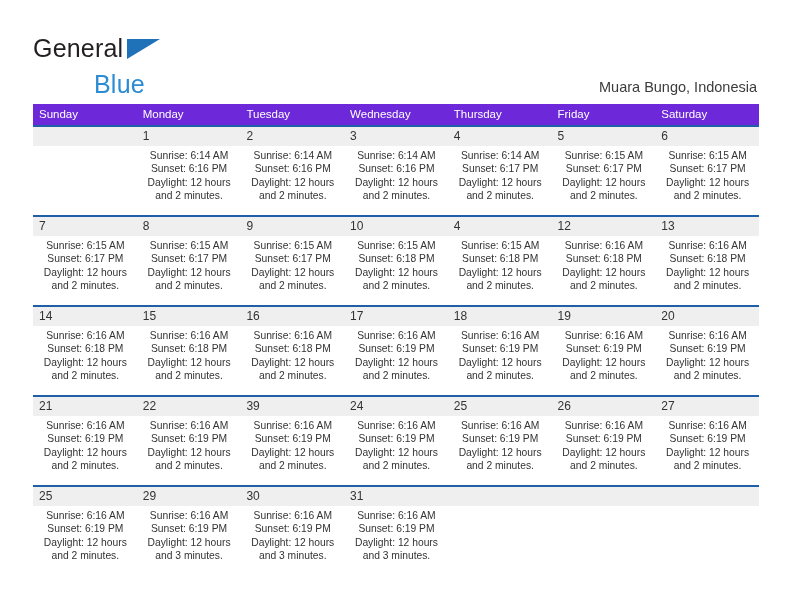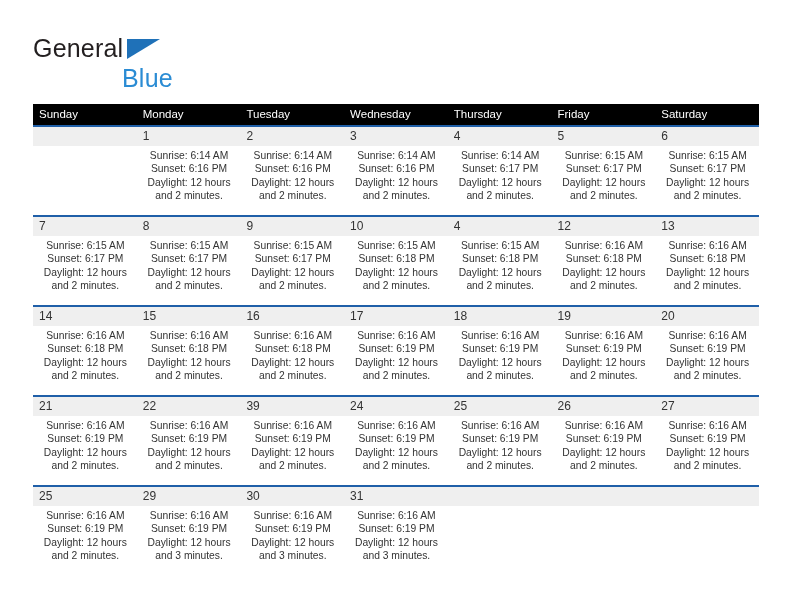--- a/index.html
+++ b/index.html
@@ -26,25 +26,24 @@
     color:#231f20;line-height:25px;
     font-family:"Liberation Sans", sans-serif;
   }
   .logo-tri{
     position:absolute;left:94px;top:3px;
     width:0;height:0;
     border-left:33px solid #1f71b8;
     border-bottom:20px solid transparent;
   }
   .logo-blue{
-    position:absolute;left:61px;top:30px;
+    position:absolute;left:61px;top:36px;
     font-size:25px;letter-spacing:.2px;
     color:#2b8cd4;line-height:25px;
     font-family:"Liberation Sans", sans-serif;
-    margin-left:28px;
   }
 
   .title{
     position:absolute;right:35px;top:32px;
     font-size:27px;color:#3c3c3c;
     text-align:right;line-height:34px;
     white-space:nowrap;
   }
   .subtitle{
     position:absolute;right:35px;top:78px;
@@ -56,21 +55,21 @@
   
   .calendar{
     position:absolute;left:33px;top:104px;
     width:726px;
     border-collapse:collapse;
     table-layout:fixed;
   }
   .calendar col{width:103.71px;}
 
   .dow-row th{
-    background:#000000;
+    background:#6d28d9;
     color:#ffffff;
     font-size:11.5px;
     font-weight:normal;
     text-align:left;
     padding:4px 0 5px 6px;
     height:12px;
     border:0;
   }
 
   td.day{
@@ -108,20 +107,21 @@
 <div class="page">
 
   <div class="header">
 
     <div class="logo">
       <span class="logo-general">General</span>
       <span class="logo-tri"></span>
       <span class="logo-blue">Blue</span>
     </div>
 
+    <div class="subtitle">Muara Bungo, Indonesia</div>
   </div>
 
   <table class="calendar">
     <colgroup>
       <col>
         <col>
         <col>
         <col>
         <col>
         <col>

